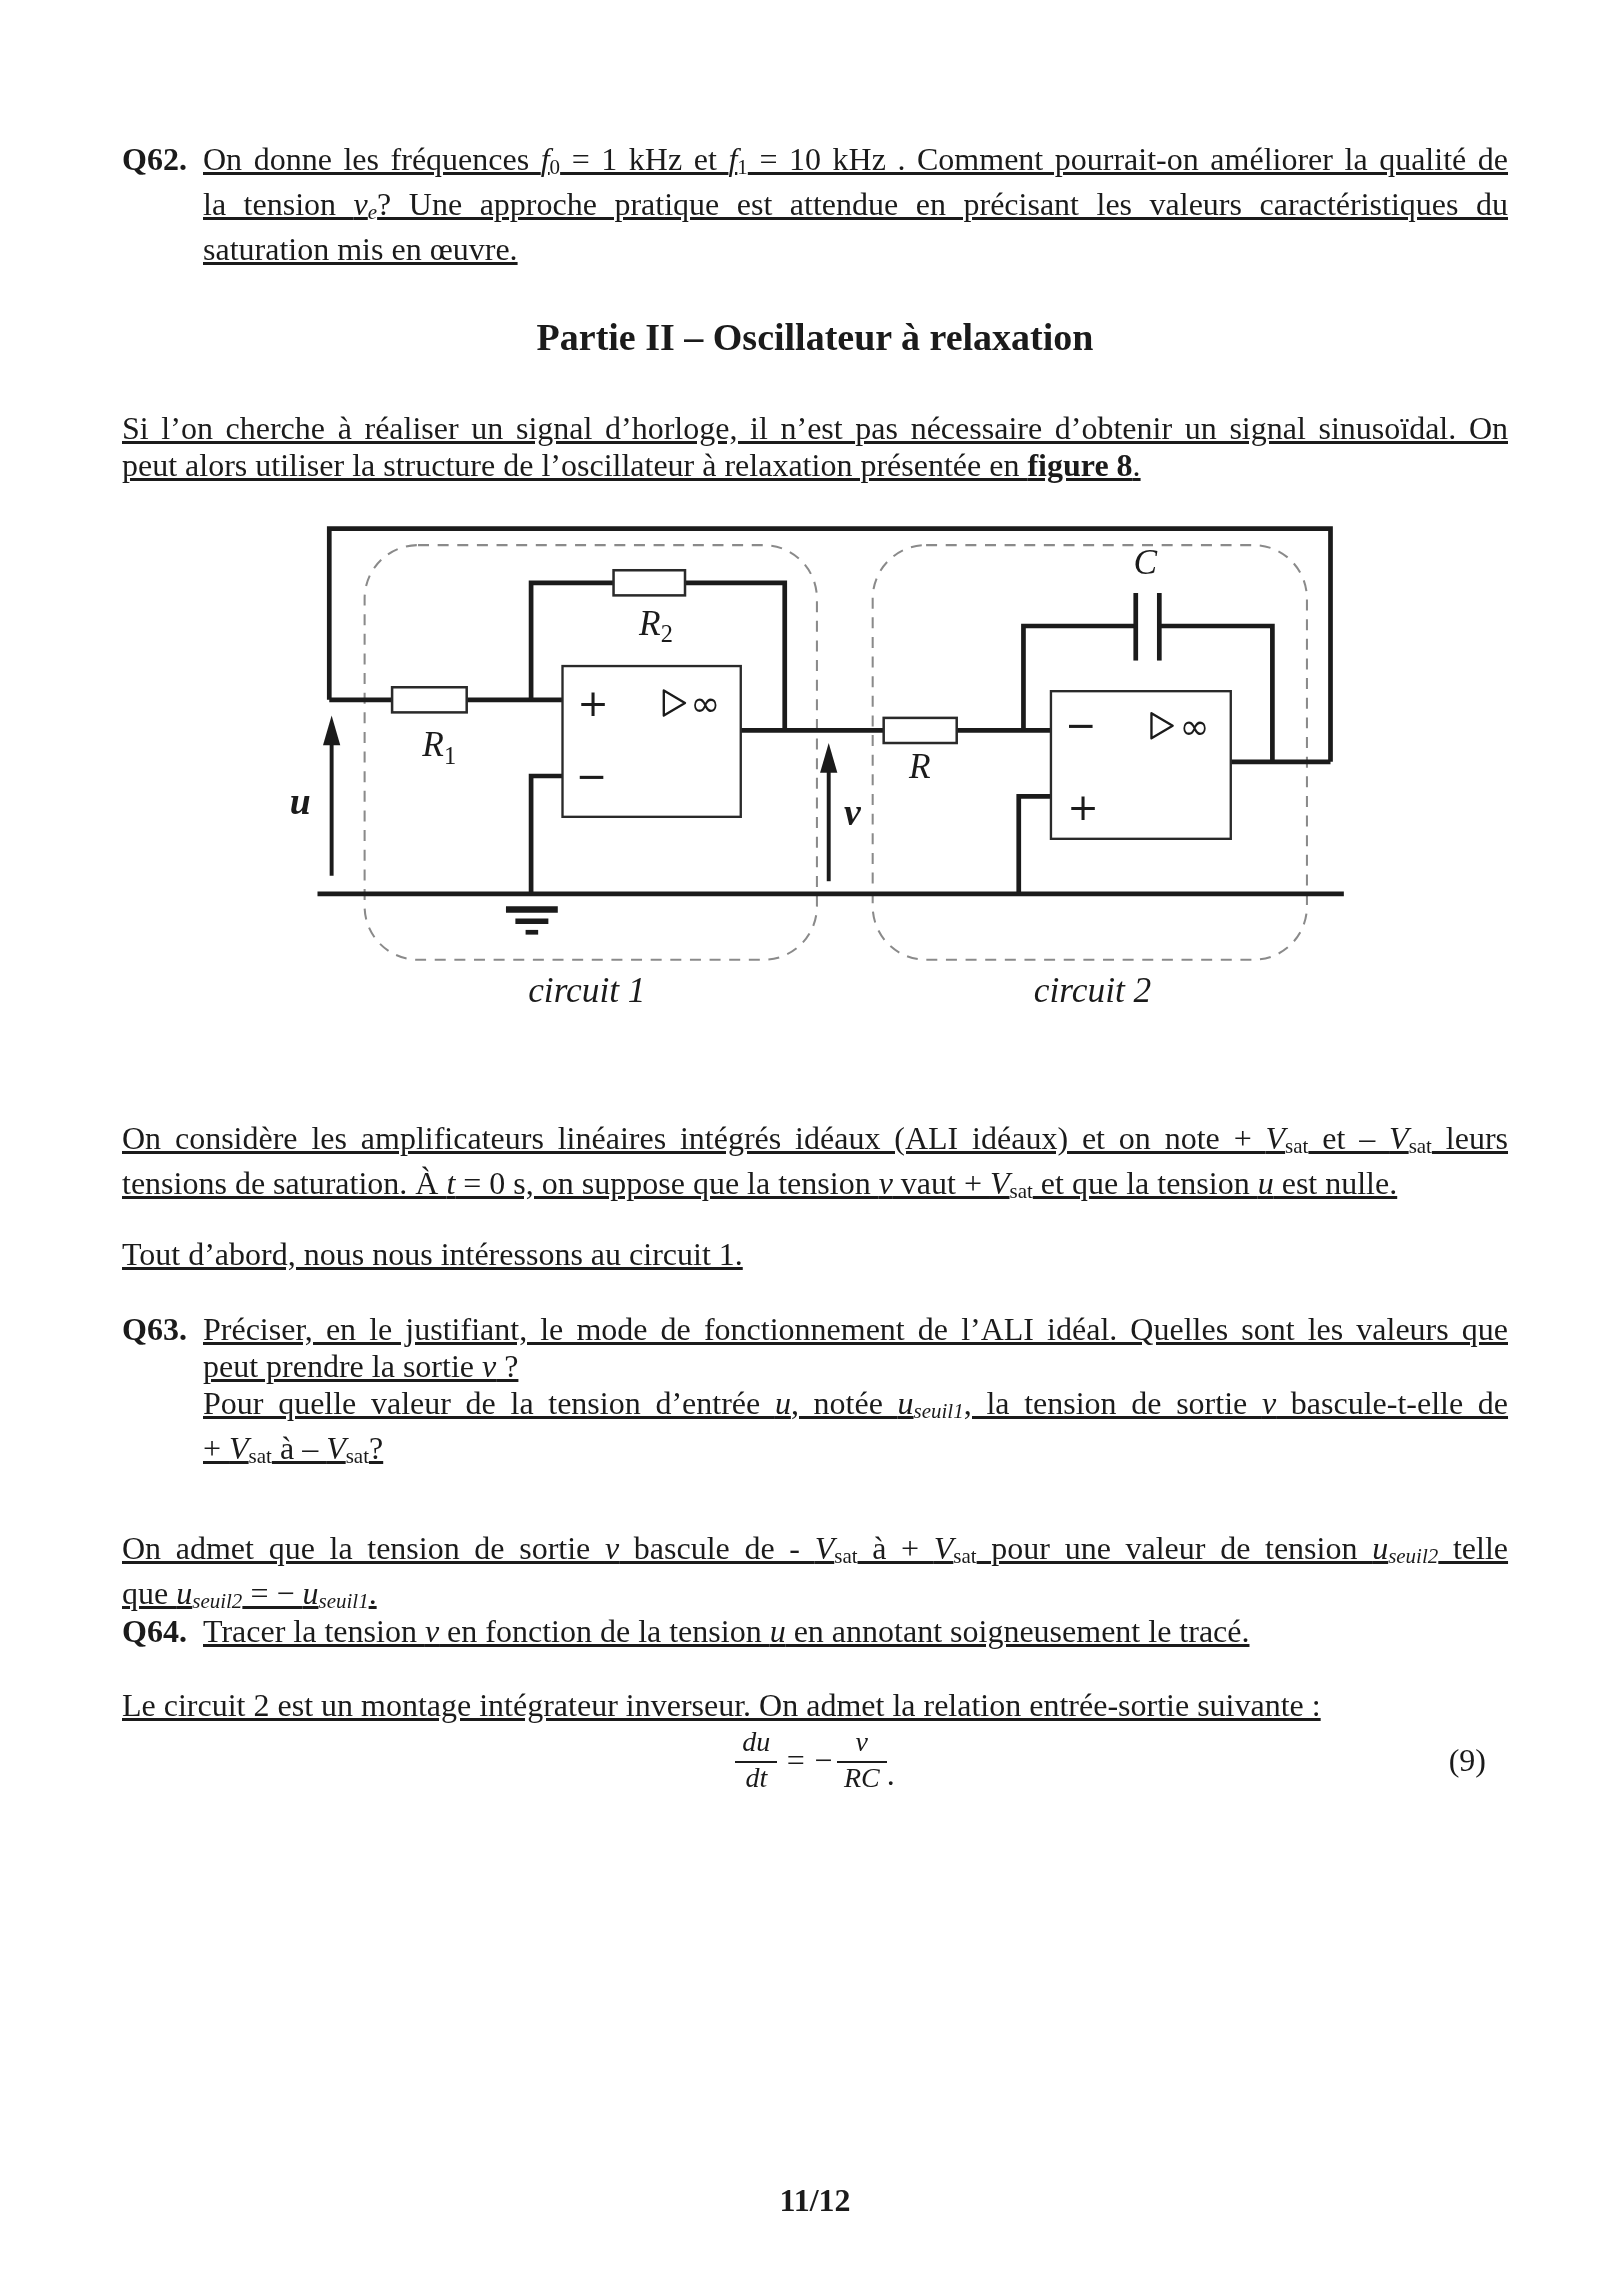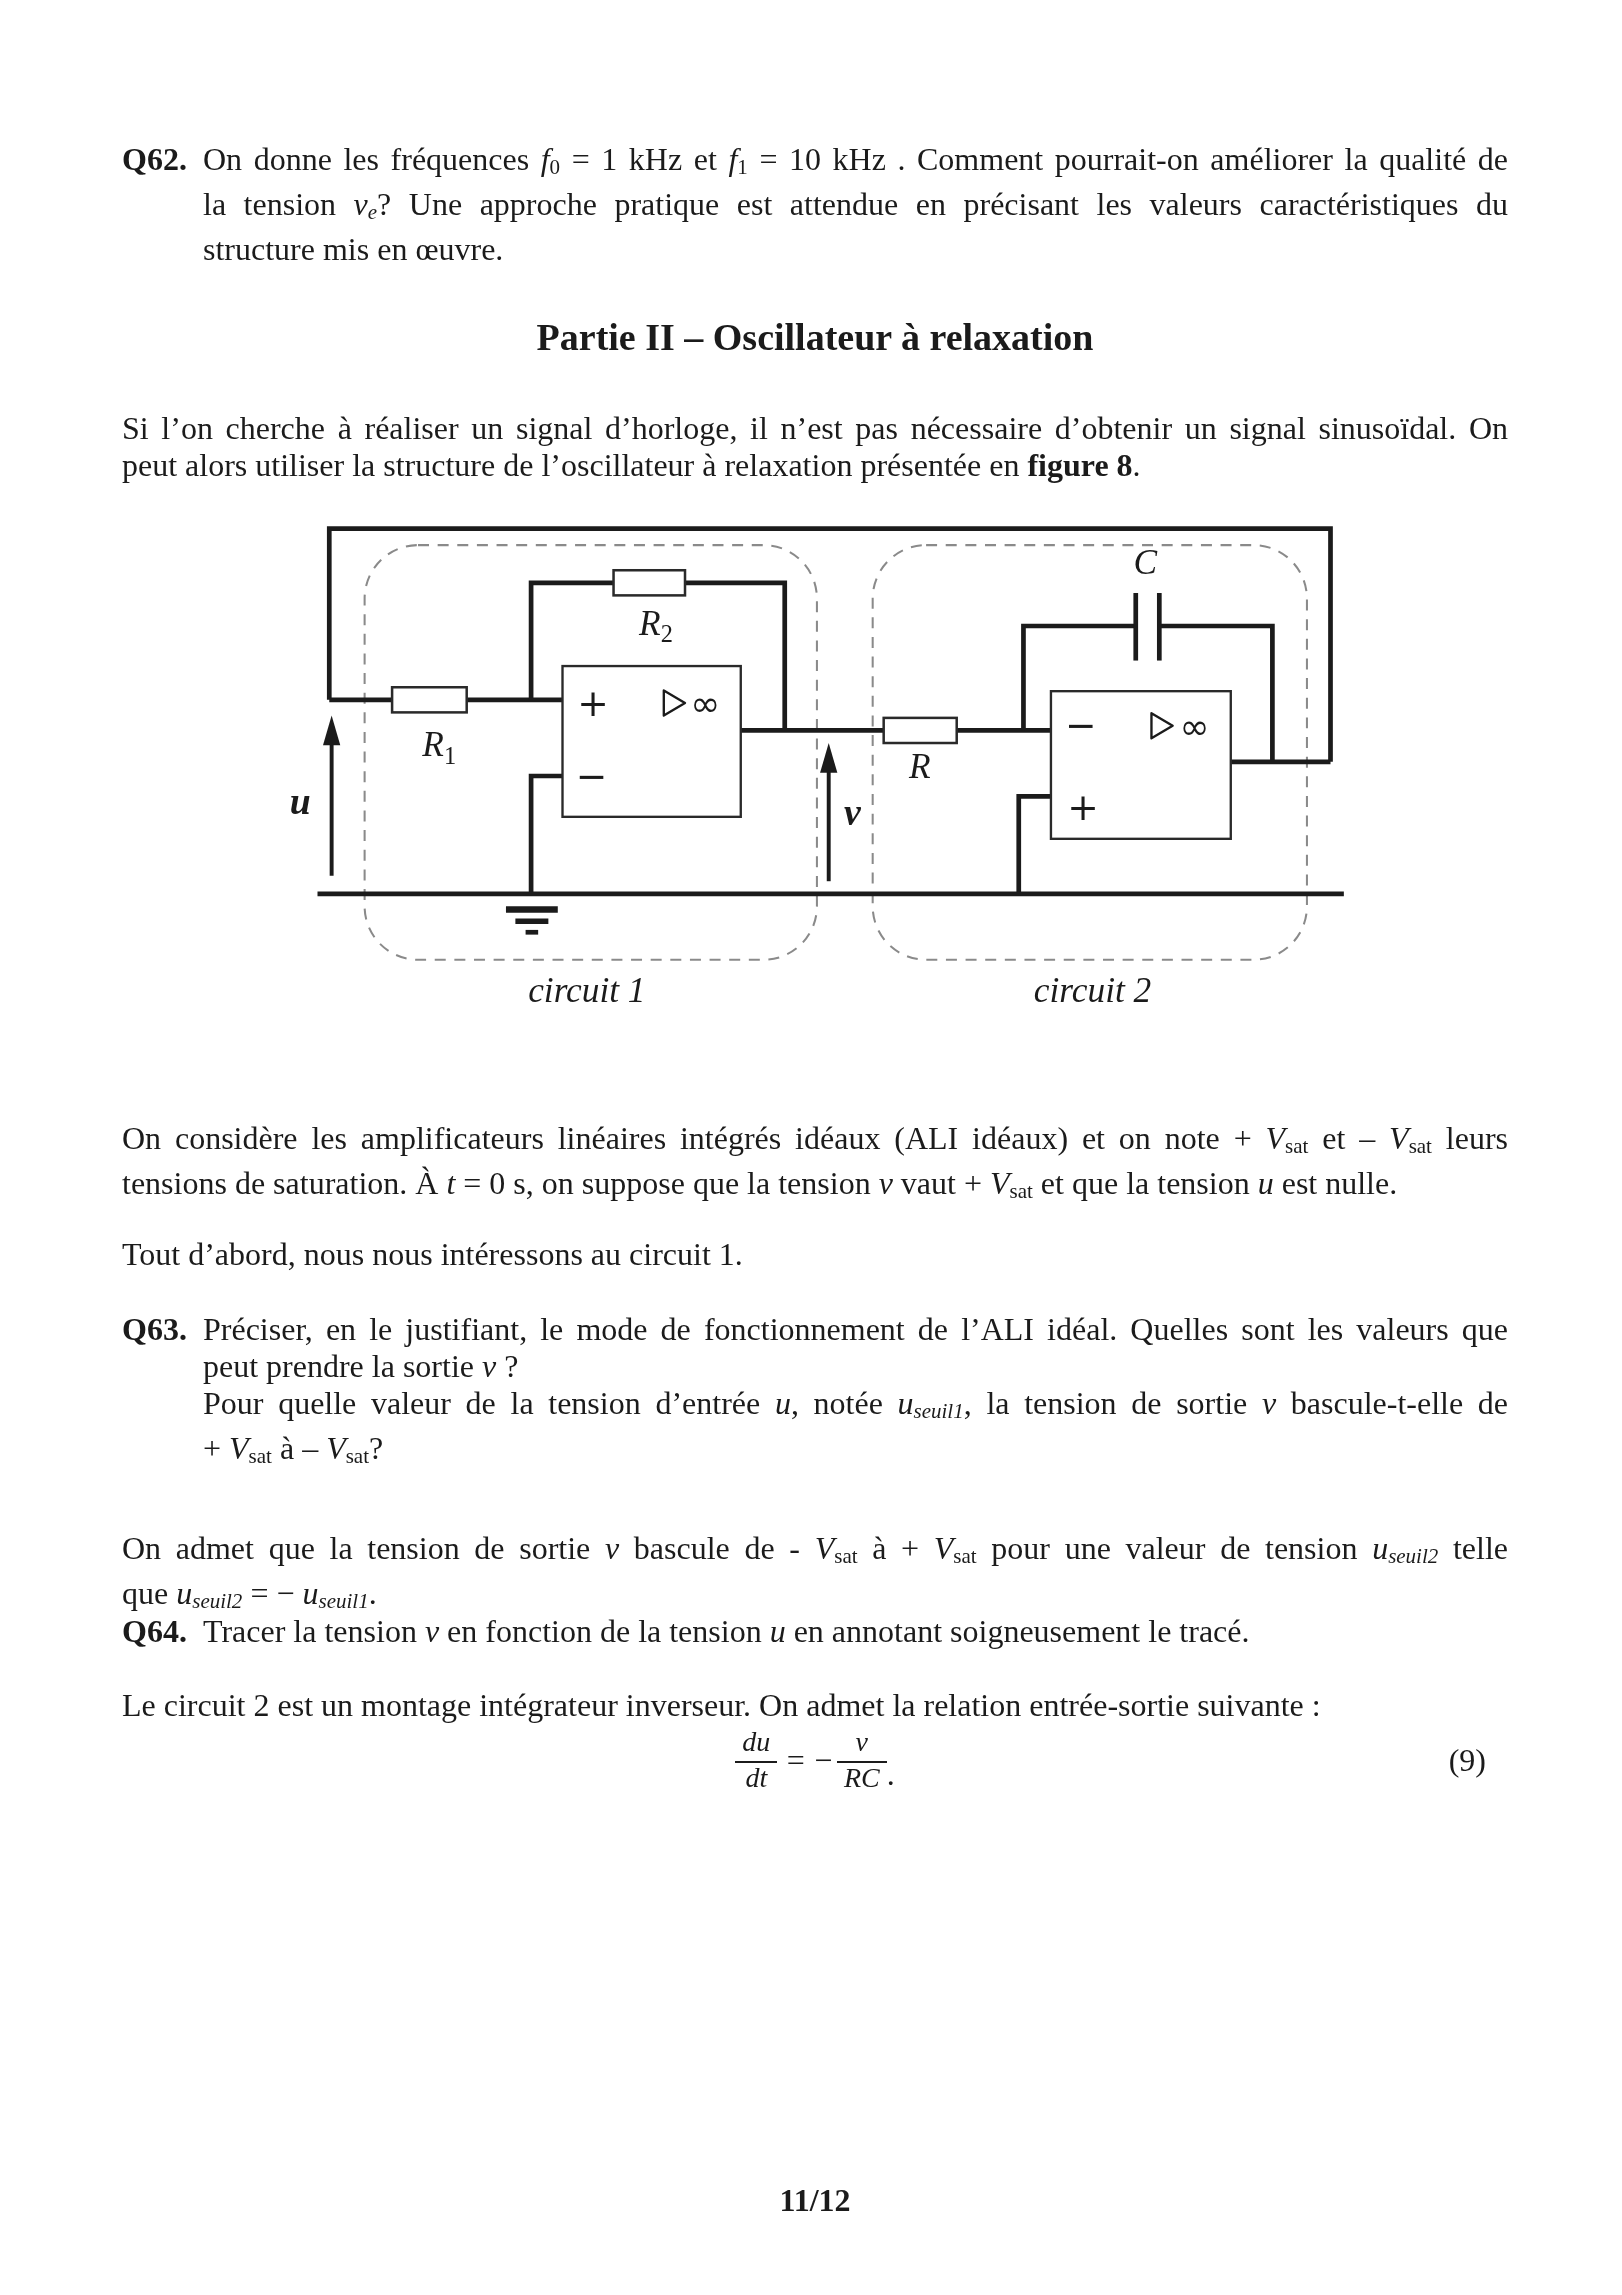--- a/index.html
+++ b/index.html
@@ -11,20 +11,21 @@
     font-family:"Liberation Serif", serif;
     color:#1b1b1b;
     overflow:hidden;
   }
   .block{
     position:absolute;
     left:122px;
     width:1386px;
     font-size:32px;
     line-height:37px;
+    text-decoration:underline;
   }
   .jline{text-align:justify; text-align-last:justify;}
   .lline{text-align:left;}
   .qbody{padding-left:81px;}
   .qlabel{position:absolute; left:0; top:0; font-weight:700;}
   .it{font-style:italic;}
   .bf{font-weight:700;}
   .sub{font-size:21px; vertical-align:-0.18em;}
   .title{
     position:absolute; left:122px; width:1386px;
@@ -75,21 +76,21 @@
 </head>
 <body>
 
 <div class="page">
 
   <div class="block qblock" style="top:141px">
     <span class="qlabel">Q62.</span>
     <div class="qbody">
       <div class="jline"><span>On donne les fréquences </span><span class="it">f</span><span class="sub">0</span><span> = 1 kHz et </span><span class="it">f</span><span class="sub">1</span><span> = 10 kHz . Comment pourrait-on améliorer la qualité de</span></div>
       <div class="jline"><span>la tension </span><span class="it">v</span><span class="it sub">e</span><span>? Une approche pratique est attendue en précisant les valeurs caractéristiques du</span></div>
-      <div class="lline"><span>structure mis en œuvre.</span></div>
+      <div class="lline"><span>saturation mis en œuvre.</span></div>
     </div>
   </div>
 
   <div class="title" style="top:317px">Partie II – Oscillateur à relaxation</div>
 
   <div class="block" style="top:410px">
     <div class="jline"><span>Si l’on cherche à réaliser un signal d’horloge, il n’est pas nécessaire d’obtenir un signal sinusoïdal. On</span></div>
     <div class="lline"><span>peut alors utiliser la structure de l’oscillateur à relaxation présentée en </span><span class="bf">figure 8</span><span>.</span></div>
   </div>
 

